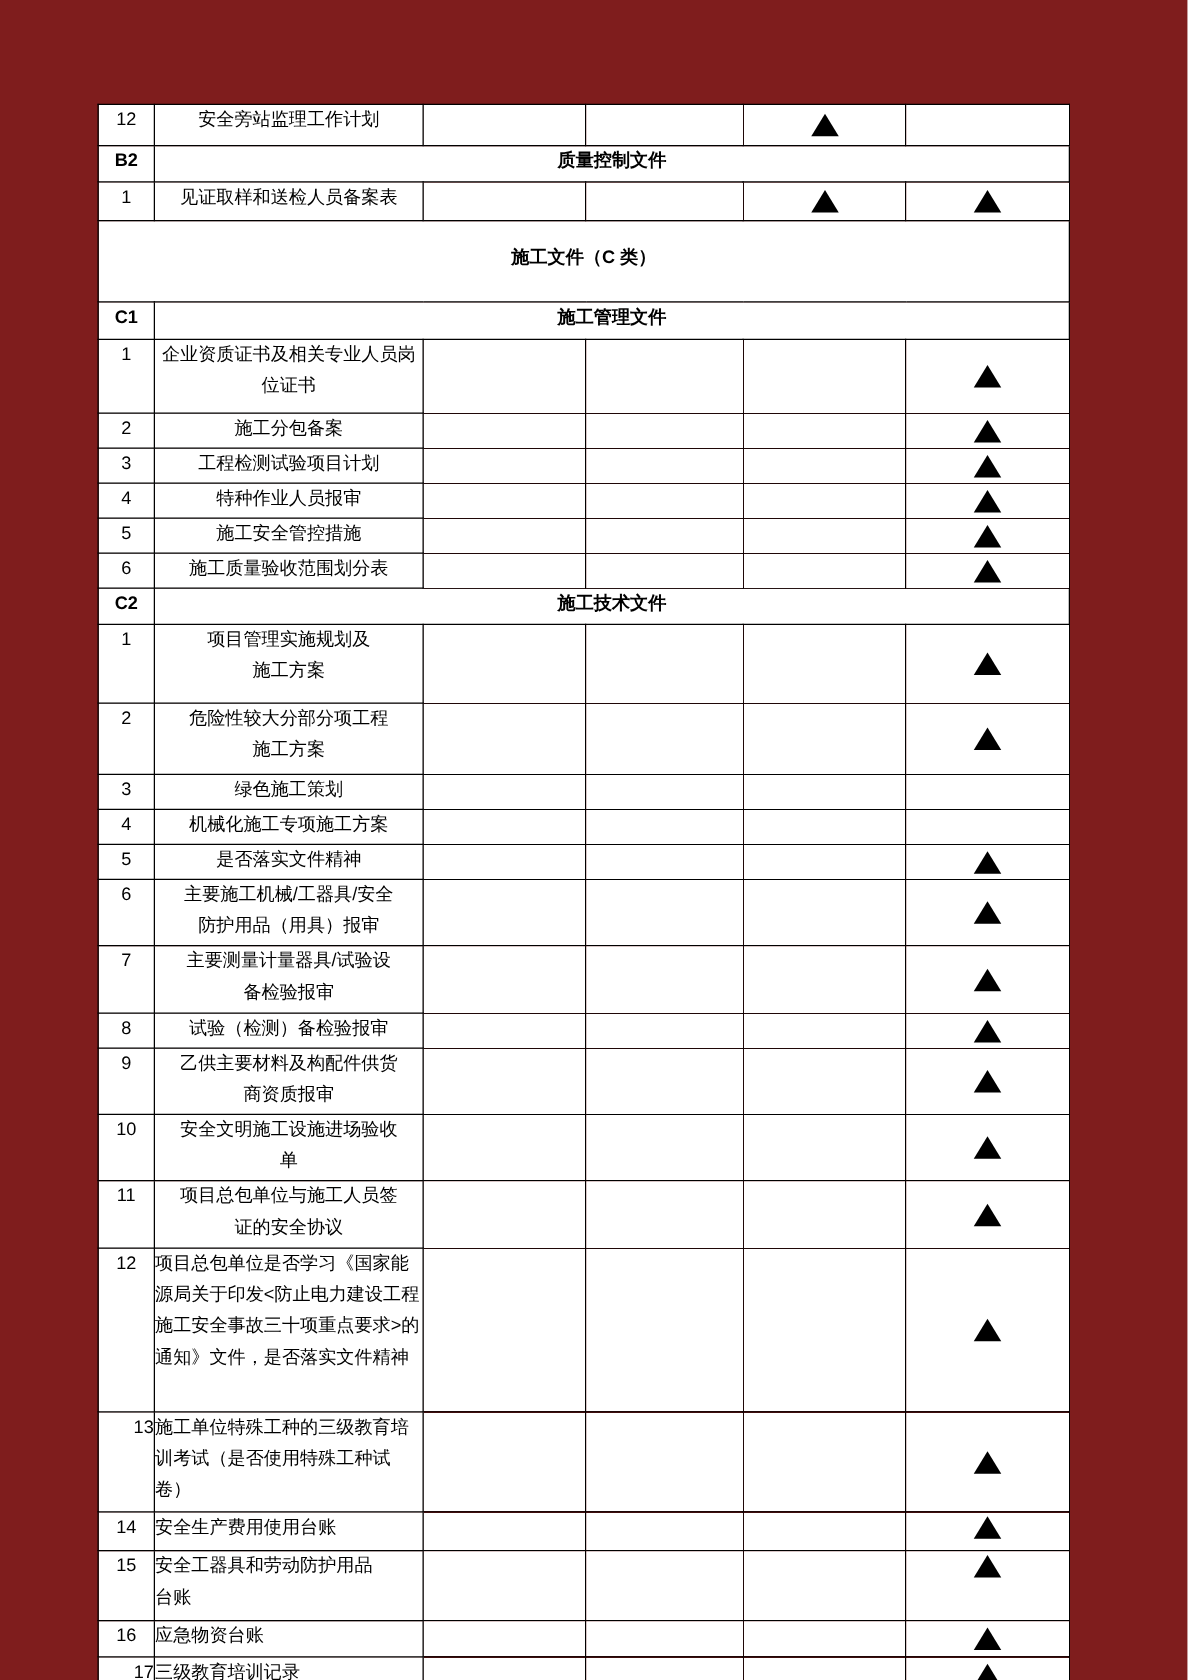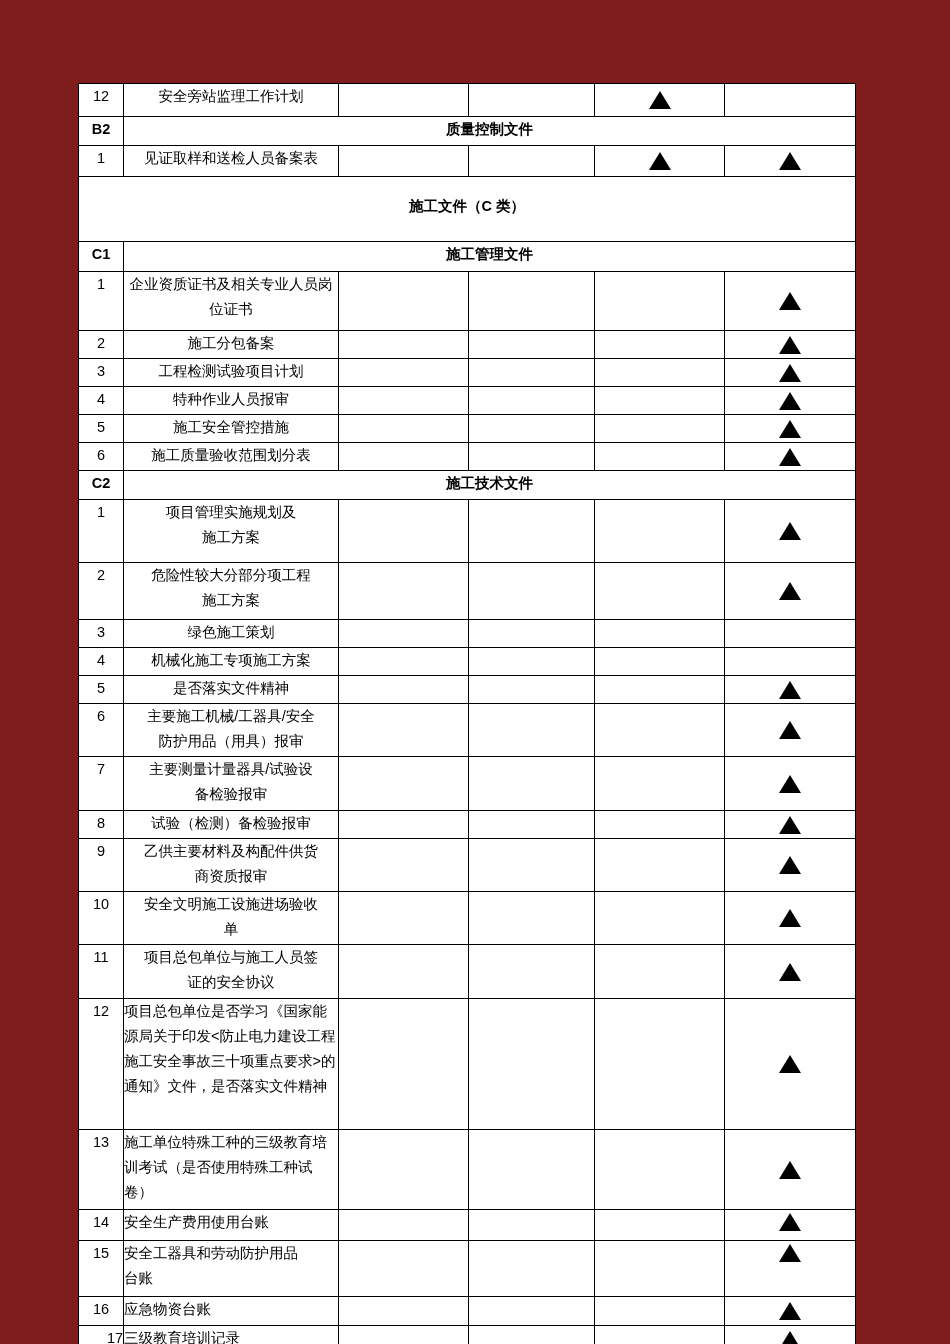--- a/index.html
+++ b/index.html
@@ -357,21 +357,21 @@
           <td class="mark-cell"></td>
           <td class="mark-cell"></td>
           <td class="mark-cell"></td>
           <td class="mark-cell">
             <div class="tri-wrap" style="height: 130px;">
               <span class="tri"></span>
             </div>
           </td>
         </tr>
         <tr>
-          <td class="cell-no" style="height: 79px;">13</td>
+          <td class="cell-no" style="height: 79px; text-align: right;">13</td>
           <td class="cell-name left">施工单位特殊工种的三级教育培训考试（是否使用特殊工种试卷）</td>
           <td class="mark-cell"></td>
           <td class="mark-cell"></td>
           <td class="mark-cell"></td>
           <td class="mark-cell">
             <div class="tri-wrap" style="height: 79px;">
               <span class="tri"></span>
             </div>
           </td>
         </tr>

